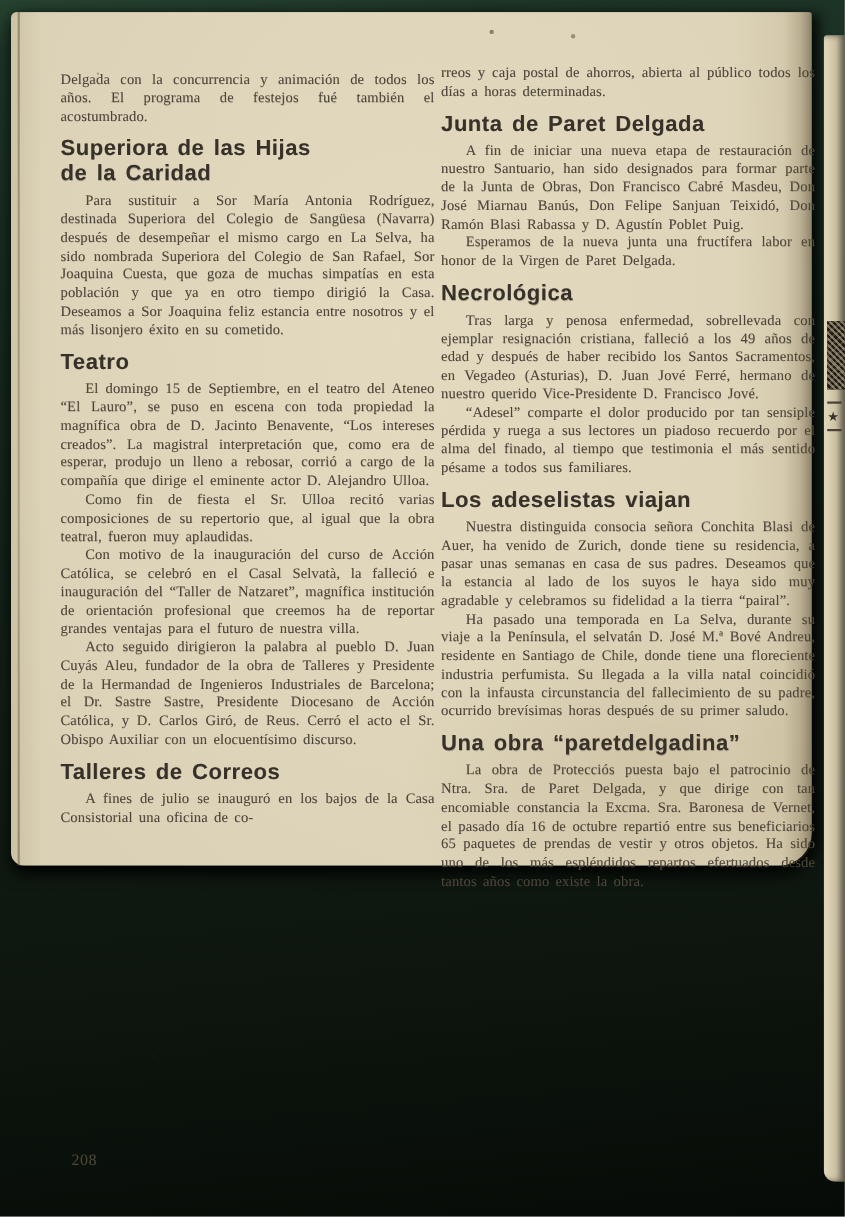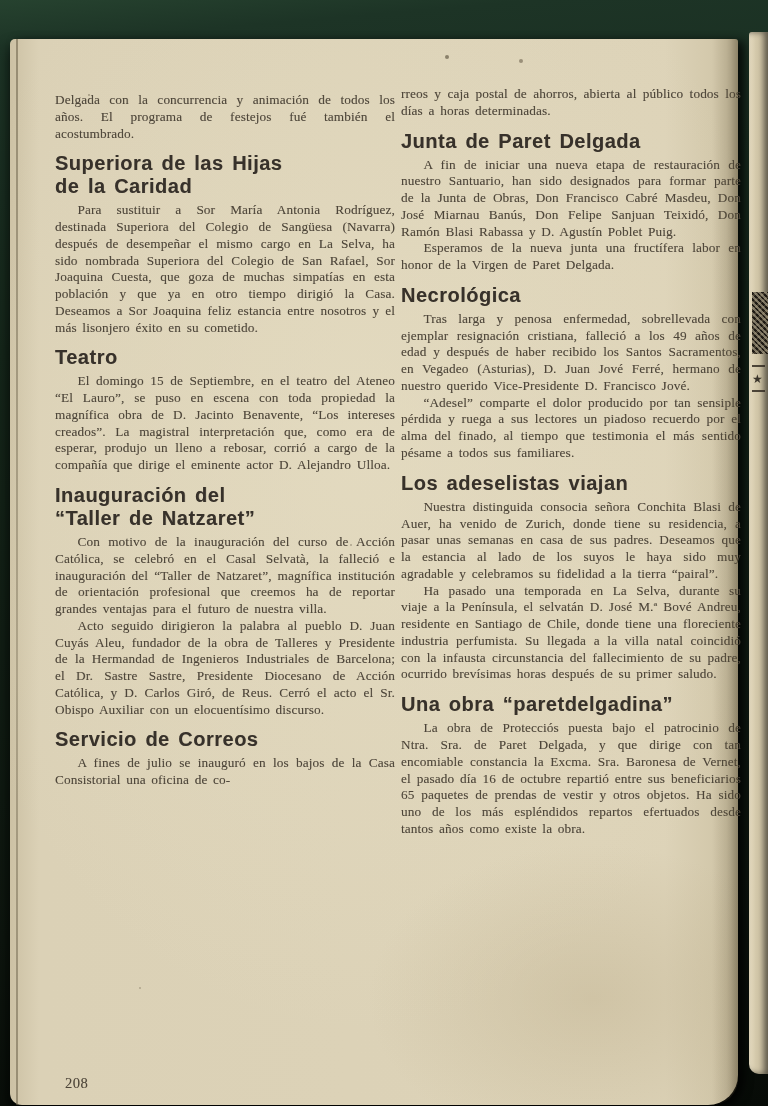--- a/index.html
+++ b/index.html
@@ -3,28 +3,27 @@
 <meta charset="utf-8">
 <style>
   html,body{margin:0;padding:0;}
   body{
     width:768px;height:1106px;overflow:hidden;position:relative;
     background:linear-gradient(175deg,#26422f 0%,#1d3426 4%,#15261a 30%,#0d150e 80%,#070b07 100%);
     font-family:"Liberation Serif","DejaVu Serif",serif;
   }
   
   .page{
-    position:absolute;left:10px;top:11px;width:728px;height:1066px;
+    position:absolute;left:10px;top:11px;width:728px;height:776px;
     border-radius:5px 3px 30px 12px;
     background:
       radial-gradient(ellipse 320px 220px at 80% 90%,rgba(186,171,136,.38),transparent 70%),
       radial-gradient(ellipse 560px 760px at 48% 38%,rgba(232,224,198,.55),transparent 78%),
       linear-gradient(90deg,#ccc1a4 0%,#dbd1b6 4%,#ddd3b8 90%,#cfc4a6 99%,#bdb294 100%);
     box-shadow:6px 2px 10px rgba(0,0,0,.65),0 8px 14px rgba(0,0,0,.7);
-    margin-top:28px;
   }
   .page::before{ 
     content:"";position:absolute;left:6px;top:0;bottom:0;width:2px;
     background:linear-gradient(180deg,rgba(104,94,70,.55),rgba(104,94,70,.35) 60%,rgba(104,94,70,.55));
   }
   .page::after{ 
     content:"";position:absolute;right:0;top:0;bottom:0;width:26px;
     border-radius:0 3px 30px 0;
     background:linear-gradient(90deg,transparent,rgba(96,84,58,.18) 55%,rgba(70,60,38,.4) 100%);
   }
@@ -75,25 +74,24 @@
 <div class="page">
   <div class="specks"></div>
 
   <div class="col col-left">
       <p class="para cont">Delgada con la concurrencia y animación de todos los años. El programa de festejos fué también el acostumbrado.</p>
       <h2 class="heading">Superiora de las Hijas
 de la Caridad</h2>
       <p class="para">Para sustituir a Sor María Antonia Rodríguez, destinada Superiora del Colegio de Sangüesa (Navarra) después de desempeñar el mismo cargo en La Selva, ha sido nombrada Superiora del Colegio de San Rafael, Sor Joaquina Cuesta, que goza de muchas simpatías en esta población y que ya en otro tiempo dirigió la Casa. Deseamos a Sor Joaquina feliz estancia entre nosotros y el más lisonjero éxito en su cometido.</p>
       <h2 class="heading">Teatro</h2>
       <p class="para">El domingo 15 de Septiembre, en el teatro del Ateneo “El Lauro”, se puso en escena con toda propiedad la magnífica obra de D. Jacinto Benavente, “Los intereses creados”. La magistral interpretación que, como era de esperar, produjo un lleno a rebosar, corrió a cargo de la compañía que dirige el eminente actor D. Alejandro Ulloa.</p>
-      <h2 class="heading">Inauguración del
-“Taller de Natzaret”</h2>
+      <p class="para">Como fin de fiesta el Sr. Ulloa recitó varias composiciones de su repertorio que, al igual que la obra teatral, fueron muy aplaudidas.</p>
       <p class="para">Con motivo de la inauguración del curso de Acción Católica, se celebró en el Casal Selvatà, la falleció e inauguración del “Taller de Natzaret”, magnífica institución de orientación profesional que creemos ha de reportar grandes ventajas para el futuro de nuestra villa.</p>
       <p class="para">Acto seguido dirigieron la palabra al pueblo D. Juan Cuyás Aleu, fundador de la obra de Talleres y Presidente de la Hermandad de Ingenieros Industriales de Barcelona; el Dr. Sastre Sastre, Presidente Diocesano de Acción Católica, y D. Carlos Giró, de Reus. Cerró el acto el Sr. Obispo Auxiliar con un elocuentísimo discurso.</p>
-      <h2 class="heading">Servicio de Correos</h2>
+      <h2 class="heading">Talleres de Correos</h2>
       <p class="para">A fines de julio se inauguró en los bajos de la Casa Consistorial una oficina de co-</p>
     </div>
   <div class="col col-right">
       <p class="para cont">rreos y caja postal de ahorros, abierta al público todos los días a horas determinadas.</p>
       <h2 class="heading">Junta de Paret Delgada</h2>
       <p class="para">A fin de iniciar una nueva etapa de restauración de nuestro Santuario, han sido designados para formar parte de la Junta de Obras, Don Francisco Cabré Masdeu, Don José Miarnau Banús, Don Felipe Sanjuan Teixidó, Don Ramón Blasi Rabassa y D. Agustín Poblet Puig.</p>
       <p class="para">Esperamos de la nueva junta una fructífera labor en honor de la Virgen de Paret Delgada.</p>
       <h2 class="heading">Necrológica</h2>
       <p class="para">Tras larga y penosa enfermedad, sobrellevada con ejemplar resignación cristiana, falleció a los 49 años de edad y después de haber recibido los Santos Sacramentos, en Vegadeo (Asturias), D. Juan Jové Ferré, hermano de nuestro querido Vice-Presidente D. Francisco Jové.</p>
       <p class="para">“Adesel” comparte el dolor producido por tan sensiple pérdida y ruega a sus lectores un piadoso recuerdo por el alma del finado, al tiempo que testimonia el más sentido pésame a todos sus familiares.</p>

